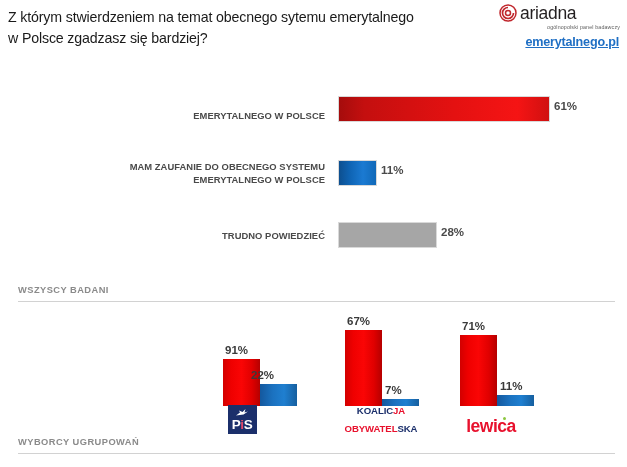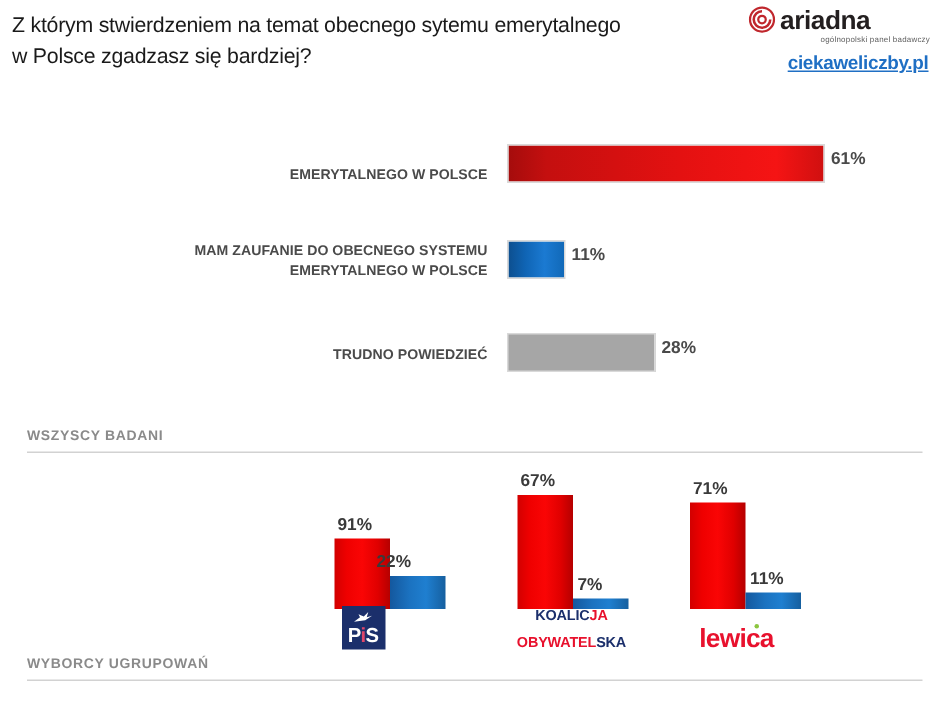--- a/index.html
+++ b/index.html
@@ -47,21 +47,21 @@
   #ariadna-row {
     display: flex;
     align-items: center;
     justify-content: flex-start;
     gap: 3px;
     height: 20px;
   }
   #ariadna-mark { width: 18px; height: 18px; flex: 0 0 18px; }
   #ariadna-word {
     font-size: 17.5px;
-    font-weight: bold;
+    font-weight: normal;
     color: #231f20;
     letter-spacing: -0.3px;
     line-height: 18px;
   }
   #ariadna-sub {
     font-size: 5.3px;
     color: #5d5d5d;
     letter-spacing: 0.15px;
     text-align: right;
     margin-top: 1px;
@@ -265,21 +265,21 @@
       <span id="ariadna-mark">
         <svg viewBox="0 0 36 36" width="18" height="18" aria-hidden="true">
           <circle cx="18" cy="18" r="16" fill="none" stroke="#c0272d" stroke-width="3"></circle>
           <path d="M29 18 A11 11 0 1 1 18 7" fill="none" stroke="#c0272d" stroke-width="3.4"></path>
           <circle cx="18" cy="18" r="5" fill="none" stroke="#c0272d" stroke-width="3"></circle>
         </svg>
       </span>
       <span id="ariadna-word">ariadna</span>
     </div>
     <div id="ariadna-sub">ogólnopolski panel badawczy</div>
-    <a id="ciekawe-link" href="#">ciekaweliczby.pl</a>
+    <a id="ciekawe-link" href="#">emerytalnego.pl</a>
   </div>
 
 </div>
 
 <div id="hbar-chart">
 
   <div class="hrow" style="top:12px;">
     <div class="hrow-label" style="top:0px;">
       <br>
       <span>EMERYTALNEGO W POLSCE</span>

